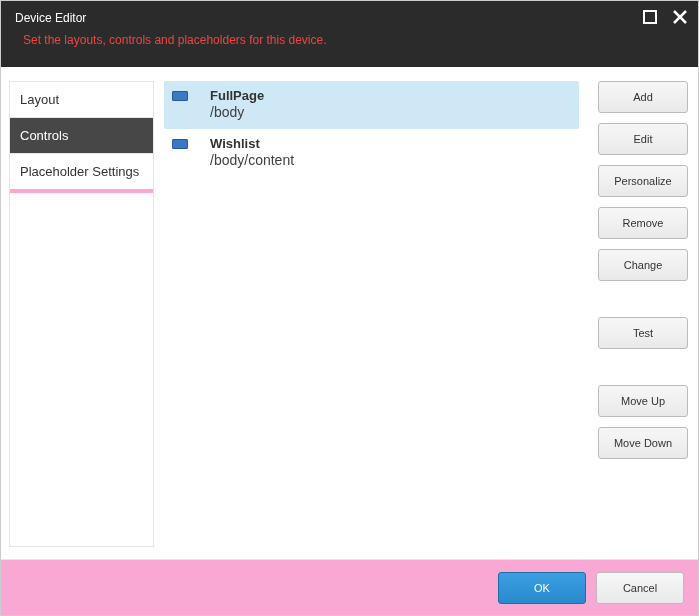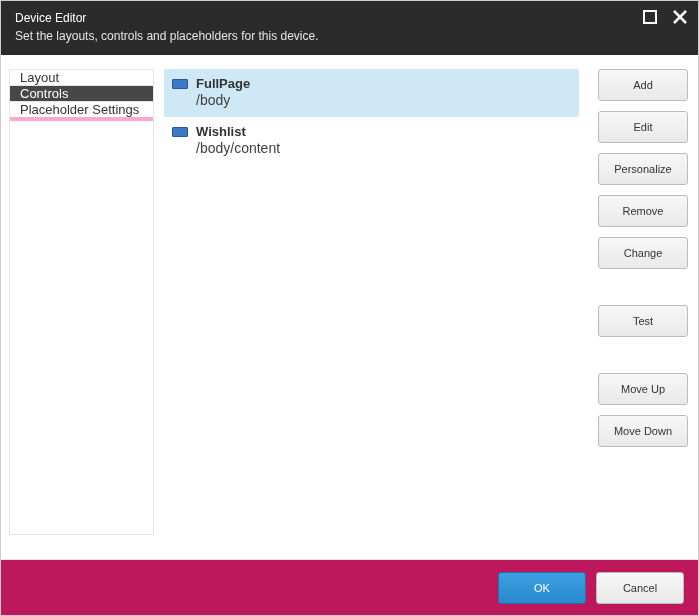--- a/index.html
+++ b/index.html
@@ -1,40 +1,40 @@
 <!DOCTYPE html>
 <html><head>
 <meta charset="utf-8">
 <style>
   * { box-sizing: border-box; }
   html, body { margin: 0; padding: 0; font-family: Arial, Helvetica, sans-serif; font-size: 13px; color: #333; }
   .window { width: 699px; height: 616px; background: #fff; position: relative; border: 1px solid #ccc; }
   .titlebar { background: #2b2b2b; color: #fff; padding: 10px 14px 12px 14px; position: relative; }
   .titlebar h1 { margin: 0 0 4px 0; font-size: 12px; font-weight: normal; }
-  .titlebar p { margin: 0; font-size: 12px; color: #e5e5e5; }
+  .titlebar p { margin: 8px; font-size: 12px; color: #ef4444; }
   .win-ctrls { position: absolute; right: 10px; top: 8px; display: flex; gap: 14px; align-items: center; }
   .win-ctrl { cursor: pointer; display: inline-flex; align-items: center; justify-content: center; }
   .body { display: flex; height: 480px; }
   .sidebar { width: 145px; flex-shrink: 0; border-right: 1px solid #e5e5e5; border-left: 1px solid #e5e5e5; border-bottom: 1px solid #e5e5e5; margin: 14px 0 0 8px; }
-  .side-item { padding: 0 10px; border-top: 1px solid #e5e5e5; cursor: pointer; color: #333; }
+  .side-item { padding: 10px 10px; border-top: 1px solid #e5e5e5; cursor: pointer; color: #333; }
   .side-item:last-child { border-bottom: 4px solid #f9a8d4; }
   .side-item.active { background: #474747; color: #fff; }
   .main { flex: 1; padding: 14px 8px 0 10px; }
   .list { width: 415px; }
-  .row { display: flex; align-items: flex-start; padding: 7px 8px; border-radius: 2px; cursor: pointer; gap: 8px; }
+  .row { display: flex; align-items: flex-start; padding: 7px 8px; border-radius: 2px; cursor: pointer; gap: 22px; }
   .row.selected { background: #cfe8f6; }
   .row-icon { width: 16px; height: 10px; background: #3b78c5; border: 1px solid #285a9a; border-radius: 1px; margin-top: 3px; flex-shrink: 0; }
   .row-text { line-height: 1.25; }
   .row-text .name { font-weight: bold; }
   .row-text .path { color: #404040; font-size: 14px; }
   .action-col { width: 100px; padding: 14px 10px 0 0; display: flex; flex-direction: column; gap: 10px; }
   .btn { display: inline-flex; align-items: center; justify-content: center; height: 32px; min-width: 88px; padding: 0 12px; border: 1px solid #bbb; background: linear-gradient(#f7f7f7, #e9e9e9); border-radius: 3px; cursor: pointer; font-size: 11px; color: #333; }
   .btn.primary { background: linear-gradient(#3aa0e1, #2a89cc); border-color: #1e6fa8; color: #fff; }
   .group-gap { height: 16px; }
-  .footer { position: absolute; left: 0; right: 0; bottom: 0; height: 56px; border-top: 1px solid #e5e5e5; background: #be185d; display: flex; align-items: center; justify-content: flex-end; padding: 0 14px; gap: 10px; }
+  .footer { position: absolute; left: 0; right: 0; bottom: 0; height: 56px; border-top: 1px solid #e5e5e5; background: #f9a8d4; display: flex; align-items: center; justify-content: flex-end; padding: 0 14px; gap: 10px; }
 </style>
 </head>
 <body>
 
 <div class="window">
 
   <div class="titlebar">
     <h1>Device Editor</h1>
     <p>Set the layouts, controls and placeholders for this device.</p>
     <div class="win-ctrls">

